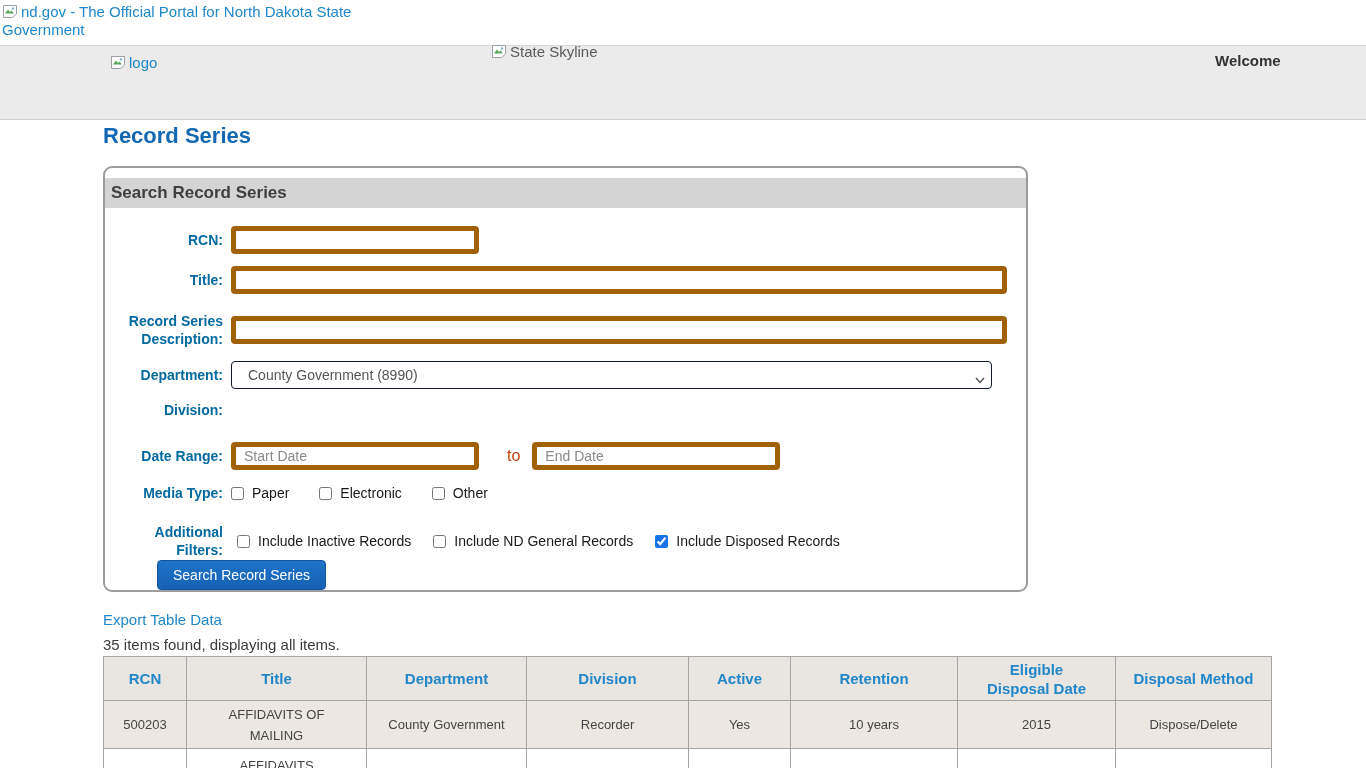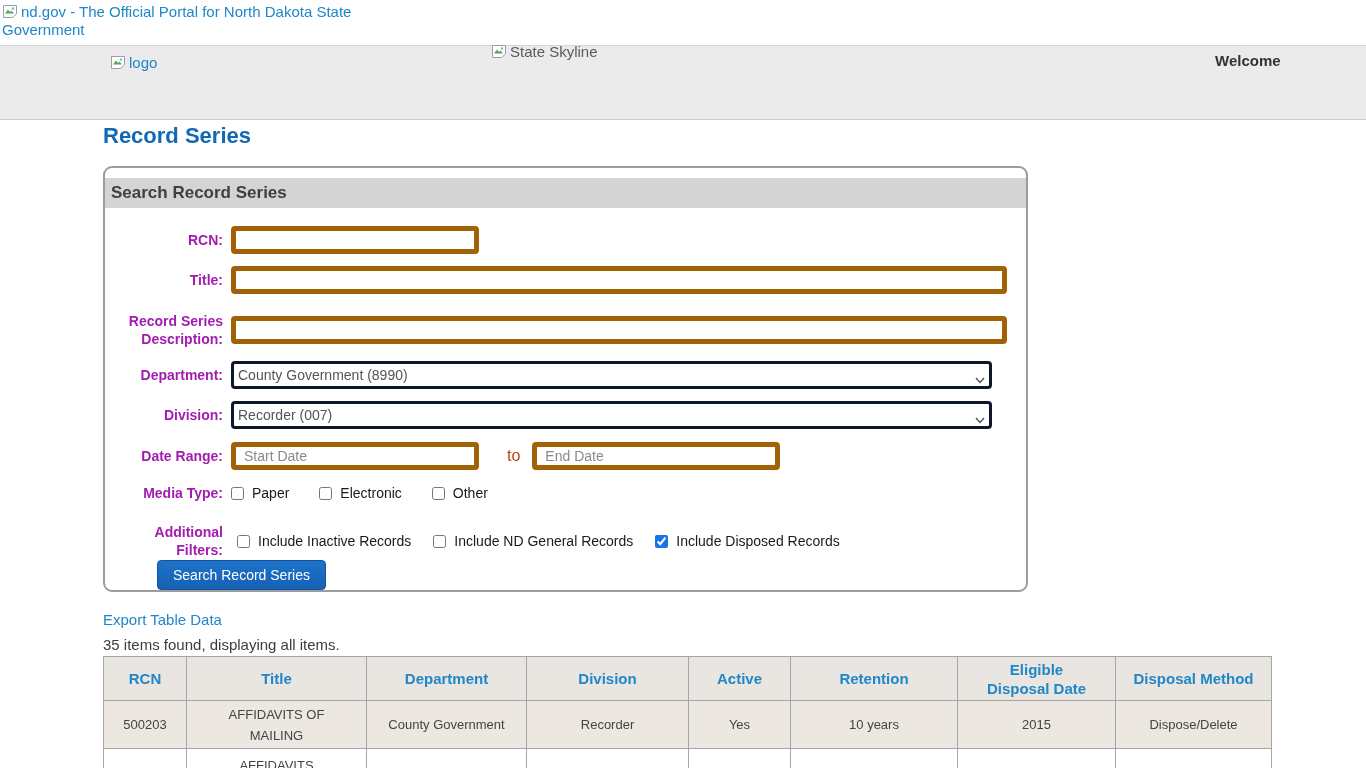--- a/index.html
+++ b/index.html
@@ -22,28 +22,28 @@
 
   
   .page-title { position:absolute; left:103px; top:123px; font-size:22px; font-weight:bold; color:#1268b3; }
 
   
   .panel { position:absolute; left:103px; top:166px; width:925px; height:426px;
            border:2px solid #9c9c9c; border-radius:9px; background:#fff; }
   .panel-hd { position:absolute; left:0; top:10px; width:100%; height:30px; background:#d4d4d4;
               font-size:17px; font-weight:bold; color:#3f3f3f; line-height:30px; padding-left:6px; }
   .frow { position:absolute; left:0; display:flex; align-items:center; }
-  .flabel { width:118px; text-align:right; font-size:14px; font-weight:bold; color:#a21caf;
+  .flabel { width:118px; text-align:right; font-size:14px; font-weight:bold; color:#0369a1;
             margin-right:8px; line-height:18px; flex:none; }
   .tinput { height:28px; border:5px solid #a16207; border-radius:4px; padding:0 8px; font-size:14px;
             color:#333; font-family:inherit; outline:none; }
   .tinput::placeholder { color:#8a8a8a; }
   .selwrap { position:relative; height:28px; }
-  .tselect { width:100%; height:28px; border:3px solid #0f172a; border-radius:4px; background:#fff;
-             font-size:14px; color:#555; padding:0 24px 0 4px; appearance:none; -webkit-appearance:none;
+  .tselect { width:100%; height:28px; border:1px solid #0f172a; border-radius:4px; background:#fff;
+             font-size:14px; color:#555; padding:0 24px 0 16px; appearance:none; -webkit-appearance:none;
              font-family:inherit; outline:none; }
   .chev { position:absolute; right:7px; top:9px; pointer-events:none; }
   .to-text { font-size:16px; color:#c2410c; margin:0 12px 0 28px; }
   .cbgroup { display:flex; align-items:center; }
   .cbitem { display:flex; align-items:center; font-size:14px; color:#1a1a1a; margin-right:30px; }
   .cbitem input { width:13px; height:13px; margin-right:8px; accent-color:#1a73e8; cursor:pointer; }
   .search-btn { background:linear-gradient(#1e73c9,#1561b4); border:1px solid #1254a0; border-radius:4px;
                 color:#fff; font-size:14px; font-family:inherit; padding:6px 15px; cursor:pointer; }
 
   
@@ -114,28 +114,20 @@
           <option>County Government (8990)</option>
         </select>
         <span class="chev"><svg width="10" height="8" viewBox="0 0 10 8">
               <polyline points="1,2 5,6.5 9,2" fill="none" stroke="#555" stroke-width="1.4"></polyline>
             </svg></span>
       </span>
     </div>
 
     <div class="frow" style="top:233px;">
       <span class="flabel">Division:</span>
-      <span class="selwrap" style="width:761px;">
-        <select class="tselect">
-          <option>Recorder (007)</option>
-        </select>
-        <span class="chev"><svg width="10" height="8" viewBox="0 0 10 8">
-              <polyline points="1,2 5,6.5 9,2" fill="none" stroke="#555" stroke-width="1.4"></polyline>
-            </svg></span>
-      </span>
     </div>
 
     <div class="frow" style="top:274px;">
       <span class="flabel">Date Range:</span>
       <input class="tinput" style="width: 248px;" placeholder="Start Date">
       <span class="to-text">to</span>
       <input class="tinput" style="width: 248px;" placeholder="End Date">
     </div>
 
     <div class="frow" style="top:316px;">

